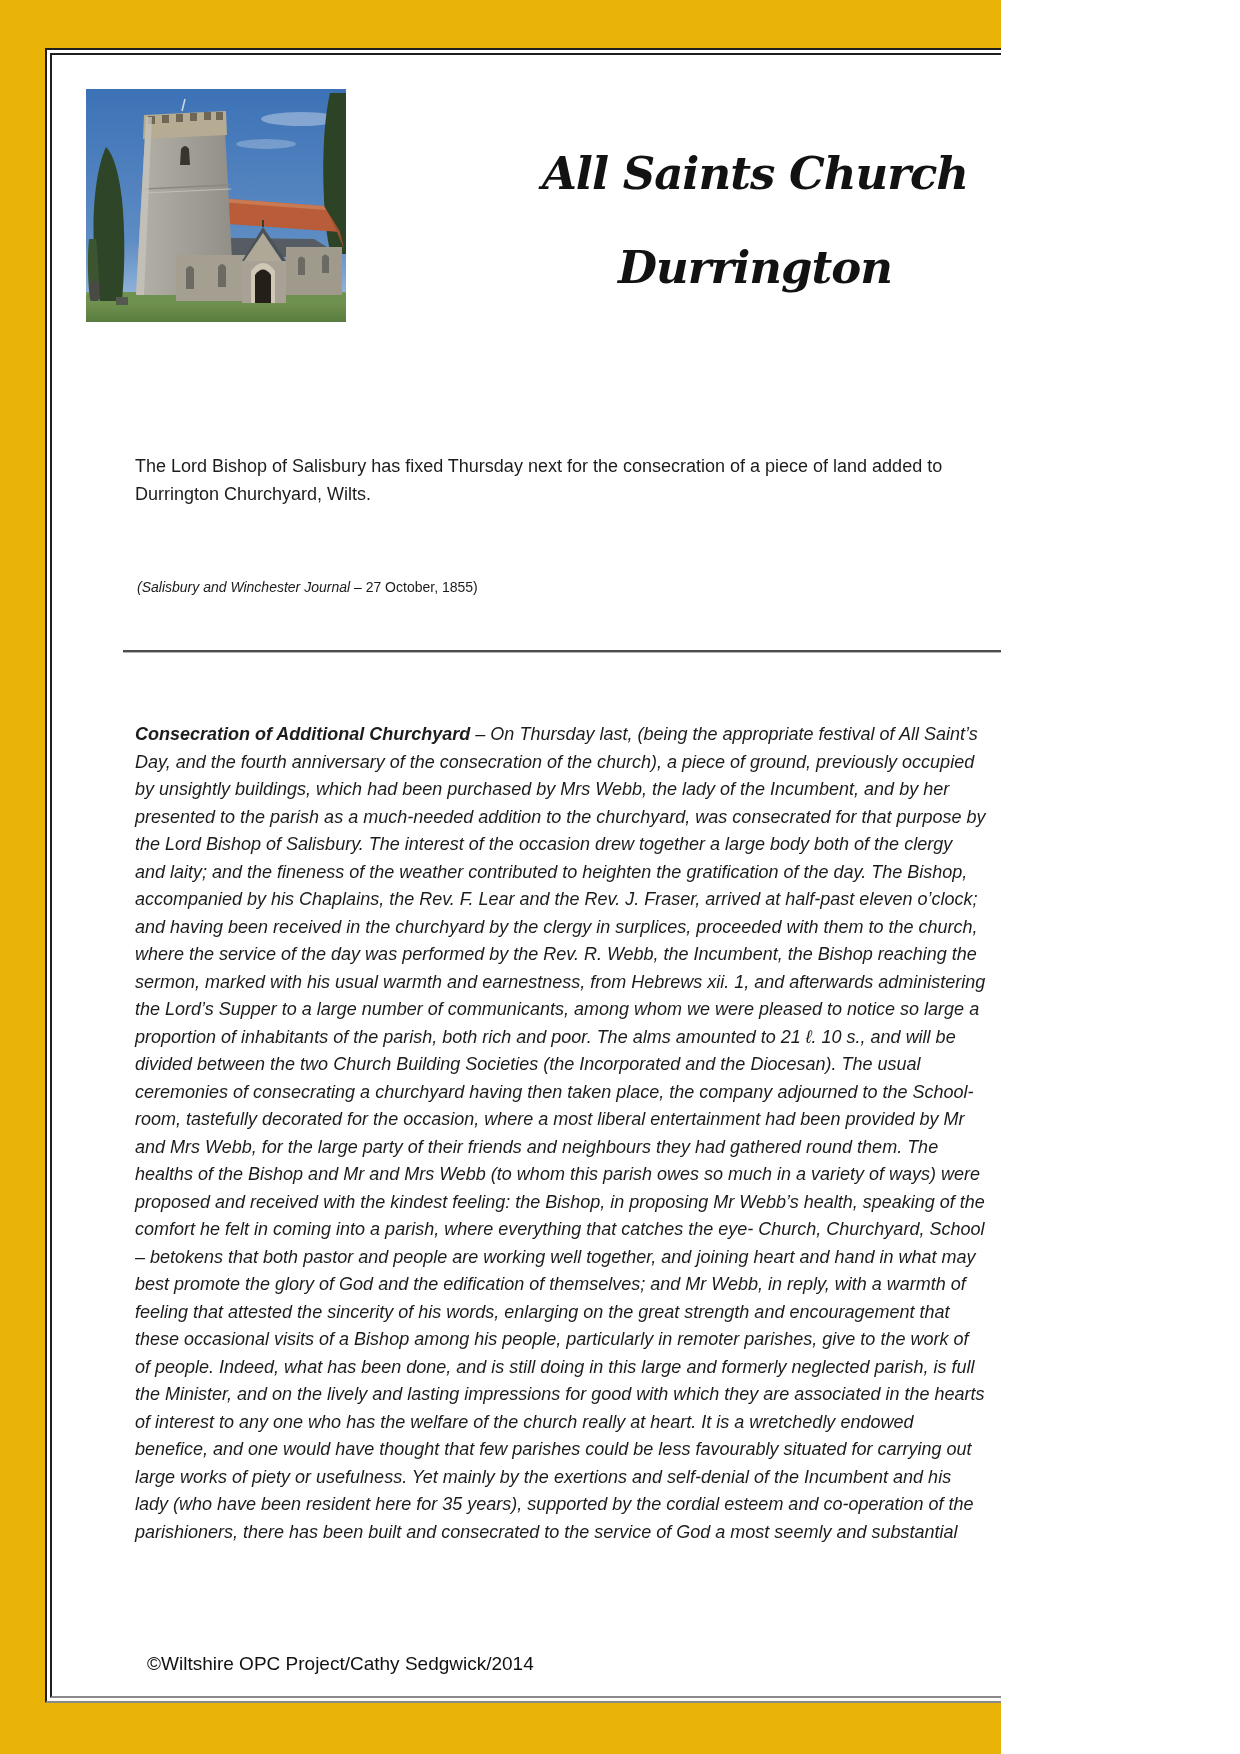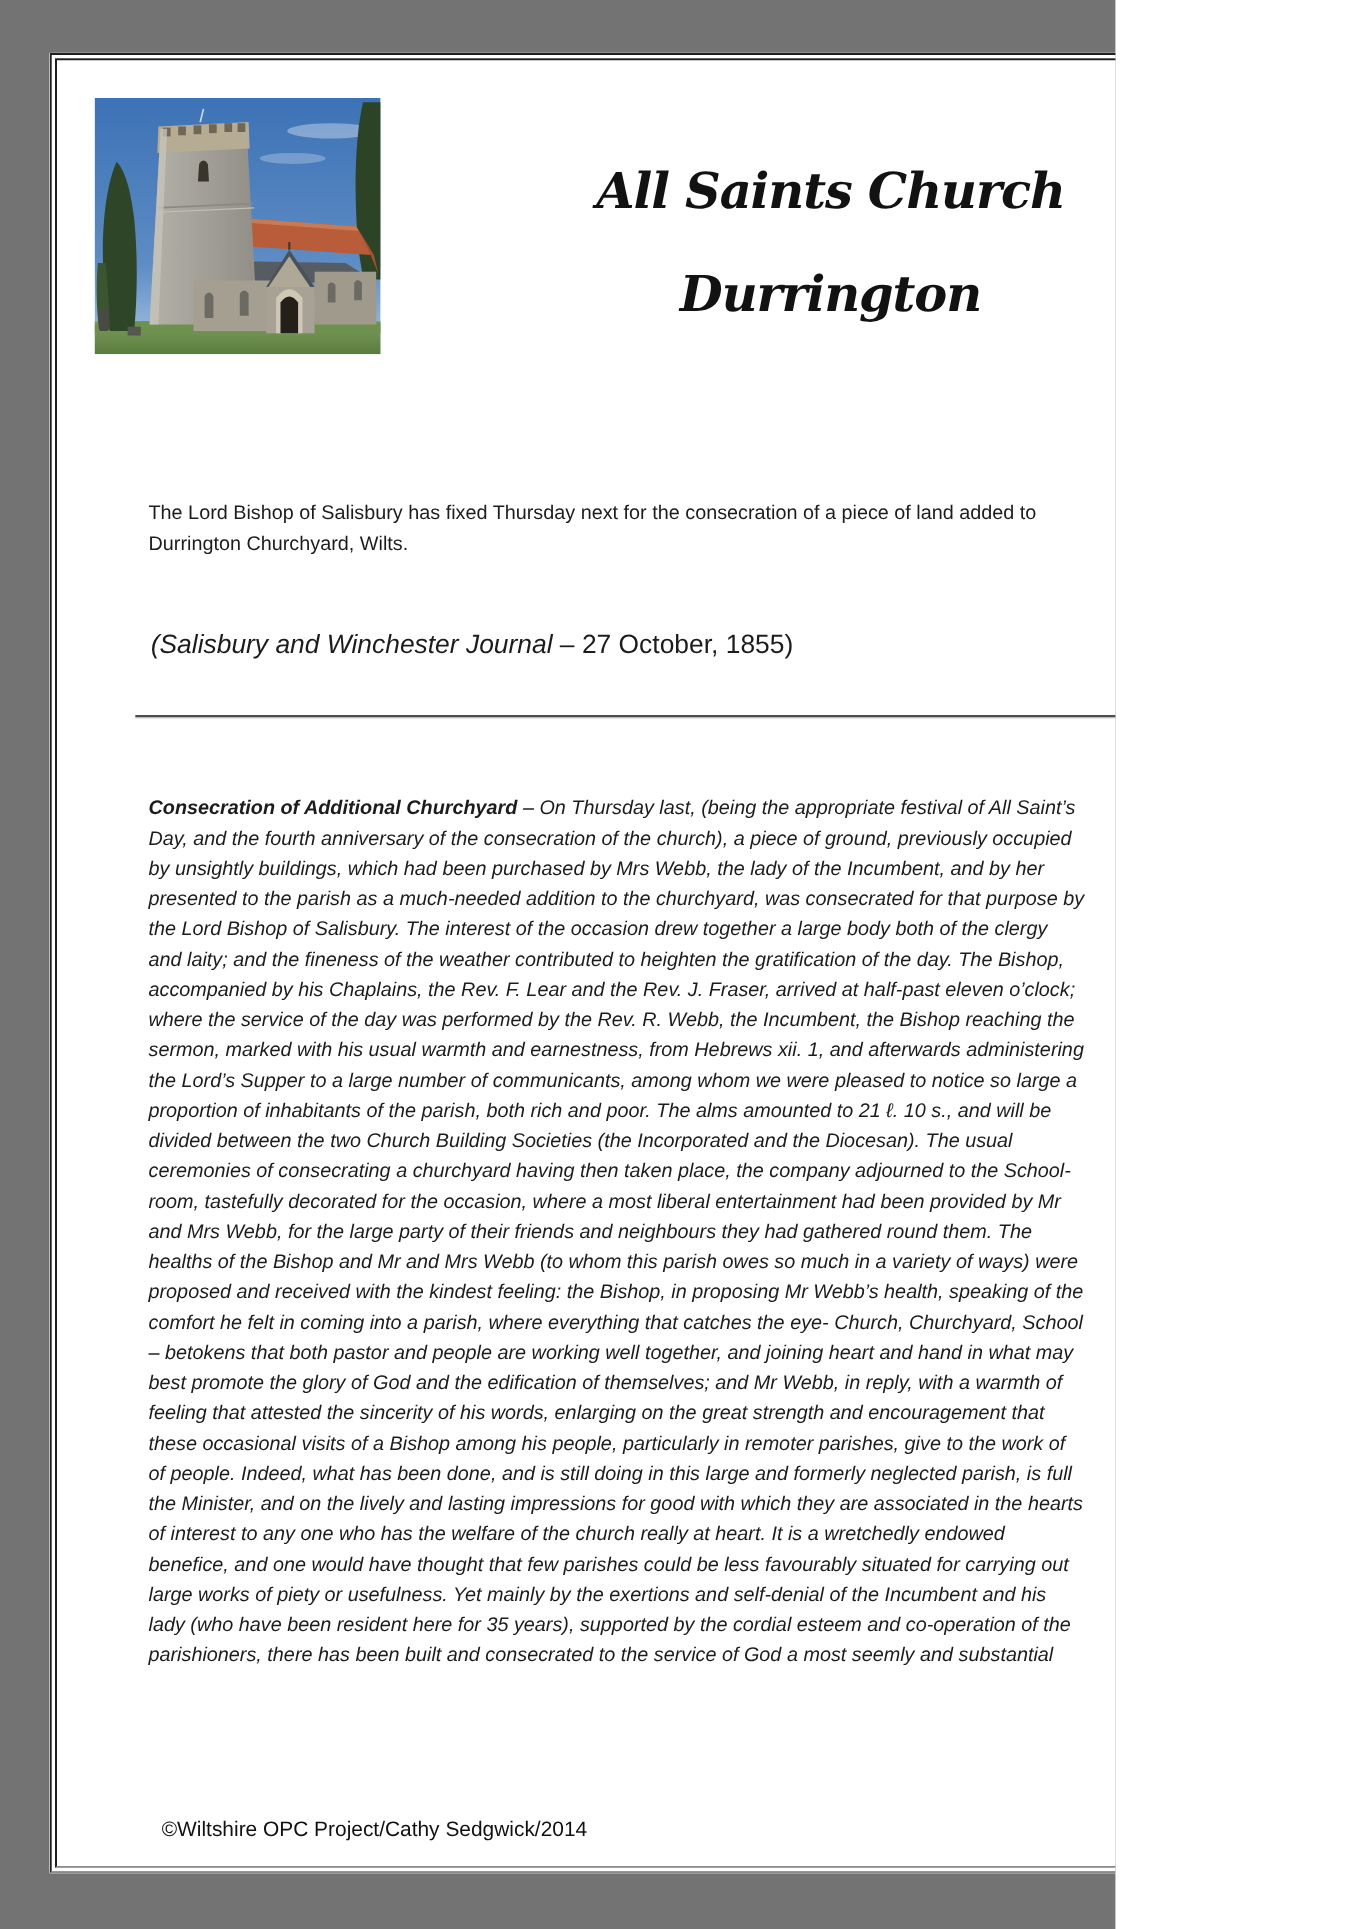--- a/index.html
+++ b/index.html
@@ -1,18 +1,18 @@
 <!DOCTYPE html>
 <html><head>
 <meta charset="utf-8">
 <style>
   html,body{margin:0;padding:0;background:#ffffff;}
   .page{
-    position:relative;width:1001px;height:1754px;background:#737373;
-    font-family:"Liberation Sans",sans-serif;color:#1c1c1c;overflow:hidden;padding-left:13px;
+    position:relative;width:1001px;height:1754px;background:#eab308;
+    font-family:"Liberation Sans",sans-serif;color:#1c1c1c;overflow:hidden;
   }
   .frame{
     position:absolute;left:45px;top:48px;width:1147px;height:1655px;
     border:7px double;border-color:#1f1f1f #8a8a8a #8a8a8a #1f1f1f;
     box-sizing:border-box;background:#ffffff;
   }
   .photo{
     position:absolute;left:86px;top:89px;width:260px;height:233px;display:block;
   }
   .title-block{position:absolute;left:330px;width:850px;text-align:center;}
@@ -21,21 +21,21 @@
   .doc-title{
     font-family:"DejaVu Serif",serif;font-style:italic;font-weight:bold;
     font-size:45px;line-height:56px;color:#121212;letter-spacing:-1px;
   }
   .intro{
     position:absolute;left:135px;top:452px;width:1005px;
     font-size:18px;line-height:28px;
   }
   .citation{
     position:absolute;left:137px;top:573px;width:900px;
-    font-size:24px;line-height:28px;
+    font-size:14px;line-height:28px;
   }
   .citation .ital{font-style:italic;}
   .hrule{
     position:absolute;left:123px;top:650px;width:1015px;height:0;
     border-top:2px solid #4d4d4d;border-bottom:1px solid #b5b5b5;
   }
   .article{
     position:absolute;left:135px;top:721px;width:1008px;
     font-size:18px;line-height:27.5px;font-style:italic;
   }
@@ -133,20 +133,21 @@
 
   <div class="article">
     <div class="line"><b>Consecration of Additional Churchyard</b><span> – On Thursday last, (being the appropriate festival of All Saint’s</span></div>
     <div>
         <div class="line">Day, and the fourth anniversary of the consecration of the church), a piece of ground, previously occupied</div>
         <div class="line">by unsightly buildings, which had been purchased by Mrs Webb, the lady of the Incumbent, and by her</div>
         <div class="line">presented to the parish as a much-needed addition to the churchyard, was consecrated for that purpose by</div>
         <div class="line">the Lord Bishop of Salisbury. The interest of the occasion drew together a large body both of the clergy</div>
         <div class="line">and laity; and the fineness of the weather contributed to heighten the gratification of the day. The Bishop,</div>
         <div class="line">accompanied by his Chaplains, the Rev. F. Lear and the Rev. J. Fraser, arrived at half-past eleven o’clock;</div>
+        <div class="line">and having been received in the churchyard by the clergy in surplices, proceeded with them to the church,</div>
         <div class="line">where the service of the day was performed by the Rev. R. Webb, the Incumbent, the Bishop reaching the</div>
         <div class="line">sermon, marked with his usual warmth and earnestness, from Hebrews xii. 1, and afterwards administering</div>
         <div class="line">the Lord’s Supper to a large number of communicants, among whom we were pleased to notice so large a</div>
         <div class="line">proportion of inhabitants of the parish, both rich and poor. The alms amounted to 21 ℓ. 10 s., and will be</div>
         <div class="line">divided between the two Church Building Societies (the Incorporated and the Diocesan). The usual</div>
         <div class="line">ceremonies of consecrating a churchyard having then taken place, the company adjourned to the School-</div>
         <div class="line">room, tastefully decorated for the occasion, where a most liberal entertainment had been provided by Mr</div>
         <div class="line">and Mrs Webb, for the large party of their friends and neighbours they had gathered round them. The</div>
         <div class="line">healths of the Bishop and Mr and Mrs Webb (to whom this parish owes so much in a variety of ways) were</div>
         <div class="line">proposed and received with the kindest feeling: the Bishop, in proposing Mr Webb’s health, speaking of the</div>

